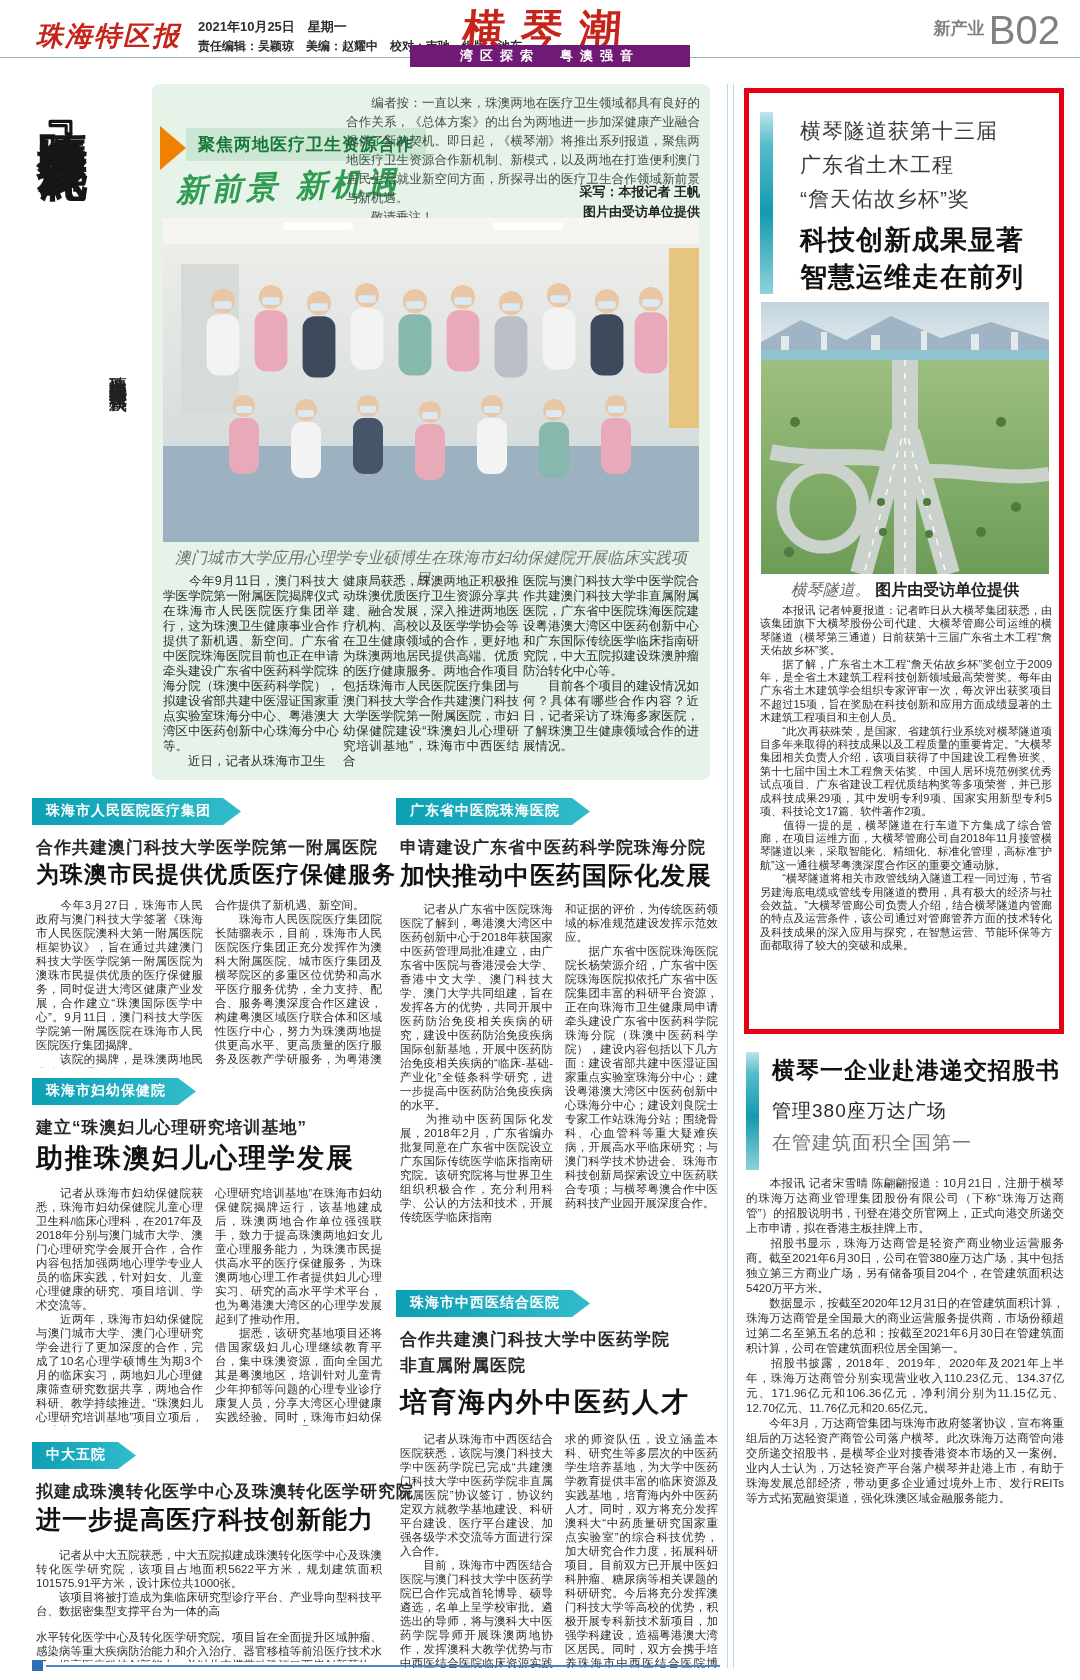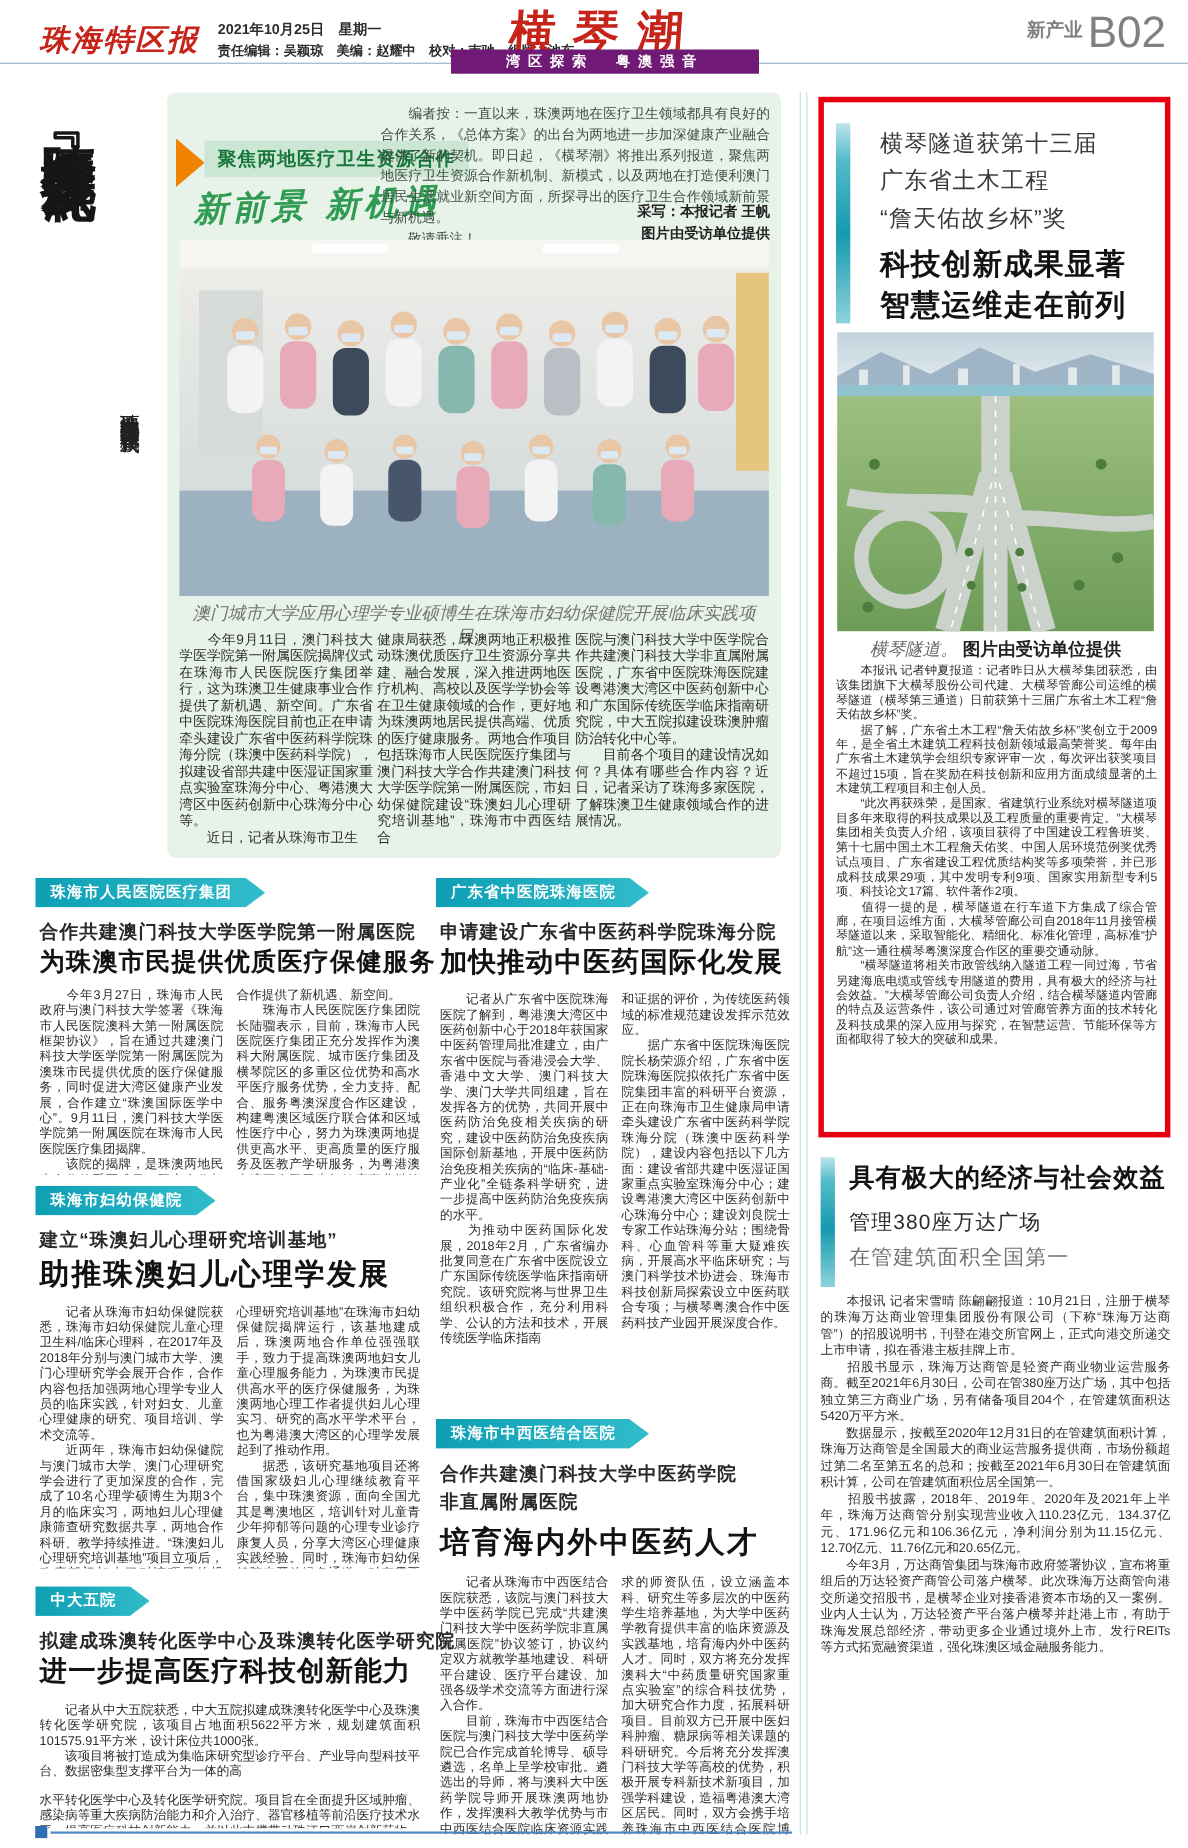--- a/index.html
+++ b/index.html
@@ -237,21 +237,21 @@
   <div class="abs" style="left:760px;top:604px;width:292px;height:422px;overflow:hidden;">
     <p class="smallp">　　本报讯 记者钟夏报道：记者昨日从大横琴集团获悉，由该集团旗下大横琴股份公司代建、大横琴管廊公司运维的横琴隧道（横琴第三通道）日前获第十三届广东省土木工程“詹天佑故乡杯”奖。</p>
     <p class="smallp">　　据了解，广东省土木工程“詹天佑故乡杯”奖创立于2009年，是全省土木建筑工程科技创新领域最高荣誉奖。每年由广东省土木建筑学会组织专家评审一次，每次评出获奖项目不超过15项，旨在奖励在科技创新和应用方面成绩显著的土木建筑工程项目和主创人员。</p>
     <p class="smallp">　　“此次再获殊荣，是国家、省建筑行业系统对横琴隧道项目多年来取得的科技成果以及工程质量的重要肯定。”大横琴集团相关负责人介绍，该项目获得了中国建设工程鲁班奖、第十七届中国土木工程詹天佑奖、中国人居环境范例奖优秀试点项目、广东省建设工程优质结构奖等多项荣誉，并已形成科技成果29项，其中发明专利9项、国家实用新型专利5项、科技论文17篇、软件著作2项。</p>
     <p class="smallp">　　值得一提的是，横琴隧道在行车道下方集成了综合管廊，在项目运维方面，大横琴管廊公司自2018年11月接管横琴隧道以来，采取智能化、精细化、标准化管理，高标准“护航”这一通往横琴粤澳深度合作区的重要交通动脉。</p>
     <p class="smallp">　　“横琴隧道将相关市政管线纳入隧道工程一同过海，节省另建海底电缆或管线专用隧道的费用，具有极大的经济与社会效益。”大横琴管廊公司负责人介绍，结合横琴隧道内管廊的特点及运营条件，该公司通过对管廊管养方面的技术转化及科技成果的深入应用与探究，在智慧运营、节能环保等方面都取得了较大的突破和成果。</p>
 
   </div>
 
   <div class="abs accent-bar" style="left:746px;top:1052px;width:13px;height:118px;"></div>
-  <div class="abs headline" style="left:772px;top:1056px;font-size:23px;">具有极大的经济与社会效益</div>
+  <div class="abs headline" style="left:772px;top:1056px;font-size:23px;">横琴一企业赴港递交招股书</div>
   <div class="abs" style="left:772px;top:1098px;font-size:19px;color:#2a2a2a;letter-spacing:1px;">管理380座万达广场</div>
   <div class="abs" style="left:772px;top:1130px;font-size:19px;color:#737373;letter-spacing:1px;">在管建筑面积全国第一</div>
   <div class="abs" style="left:746px;top:1176px;width:318px;height:498px;overflow:hidden;">
     <p class="smallp" style="font-size:11.5px;line-height:15px;">　　本报讯 记者宋雪晴 陈翩翩报道：10月21日，注册于横琴的珠海万达商业管理集团股份有限公司（下称“珠海万达商管”）的招股说明书，刊登在港交所官网上，正式向港交所递交上市申请，拟在香港主板挂牌上市。</p>
     <p class="smallp" style="font-size:11.5px;line-height:15px;">　　招股书显示，珠海万达商管是轻资产商业物业运营服务商。截至2021年6月30日，公司在管380座万达广场，其中包括独立第三方商业广场，另有储备项目204个，在管建筑面积达5420万平方米。</p>
     <p class="smallp" style="font-size:11.5px;line-height:15px;">　　数据显示，按截至2020年12月31日的在管建筑面积计算，珠海万达商管是全国最大的商业运营服务提供商，市场份额超过第二名至第五名的总和；按截至2021年6月30日在管建筑面积计算，公司在管建筑面积位居全国第一。</p>
     <p class="smallp" style="font-size:11.5px;line-height:15px;">　　招股书披露，2018年、2019年、2020年及2021年上半年，珠海万达商管分别实现营业收入110.23亿元、134.37亿元、171.96亿元和106.36亿元，净利润分别为11.15亿元、12.70亿元、11.76亿元和20.65亿元。</p>
     <p class="smallp" style="font-size:11.5px;line-height:15px;">　　今年3月，万达商管集团与珠海市政府签署协议，宣布将重组后的万达轻资产商管公司落户横琴。此次珠海万达商管向港交所递交招股书，是横琴企业对接香港资本市场的又一案例。业内人士认为，万达轻资产平台落户横琴并赴港上市，有助于珠海发展总部经济，带动更多企业通过境外上市、发行REITs等方式拓宽融资渠道，强化珠澳区域金融服务能力。</p>
   </div>
 

